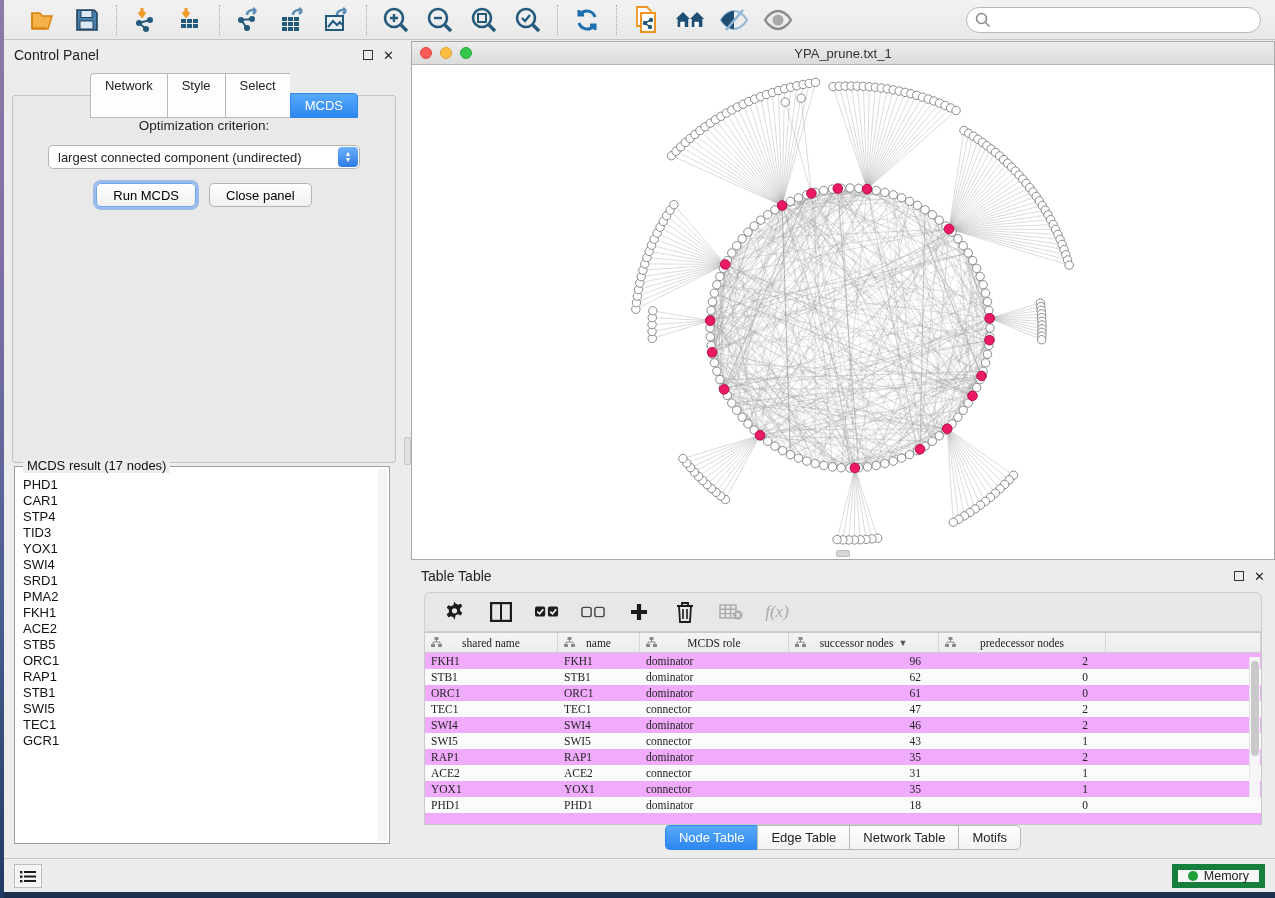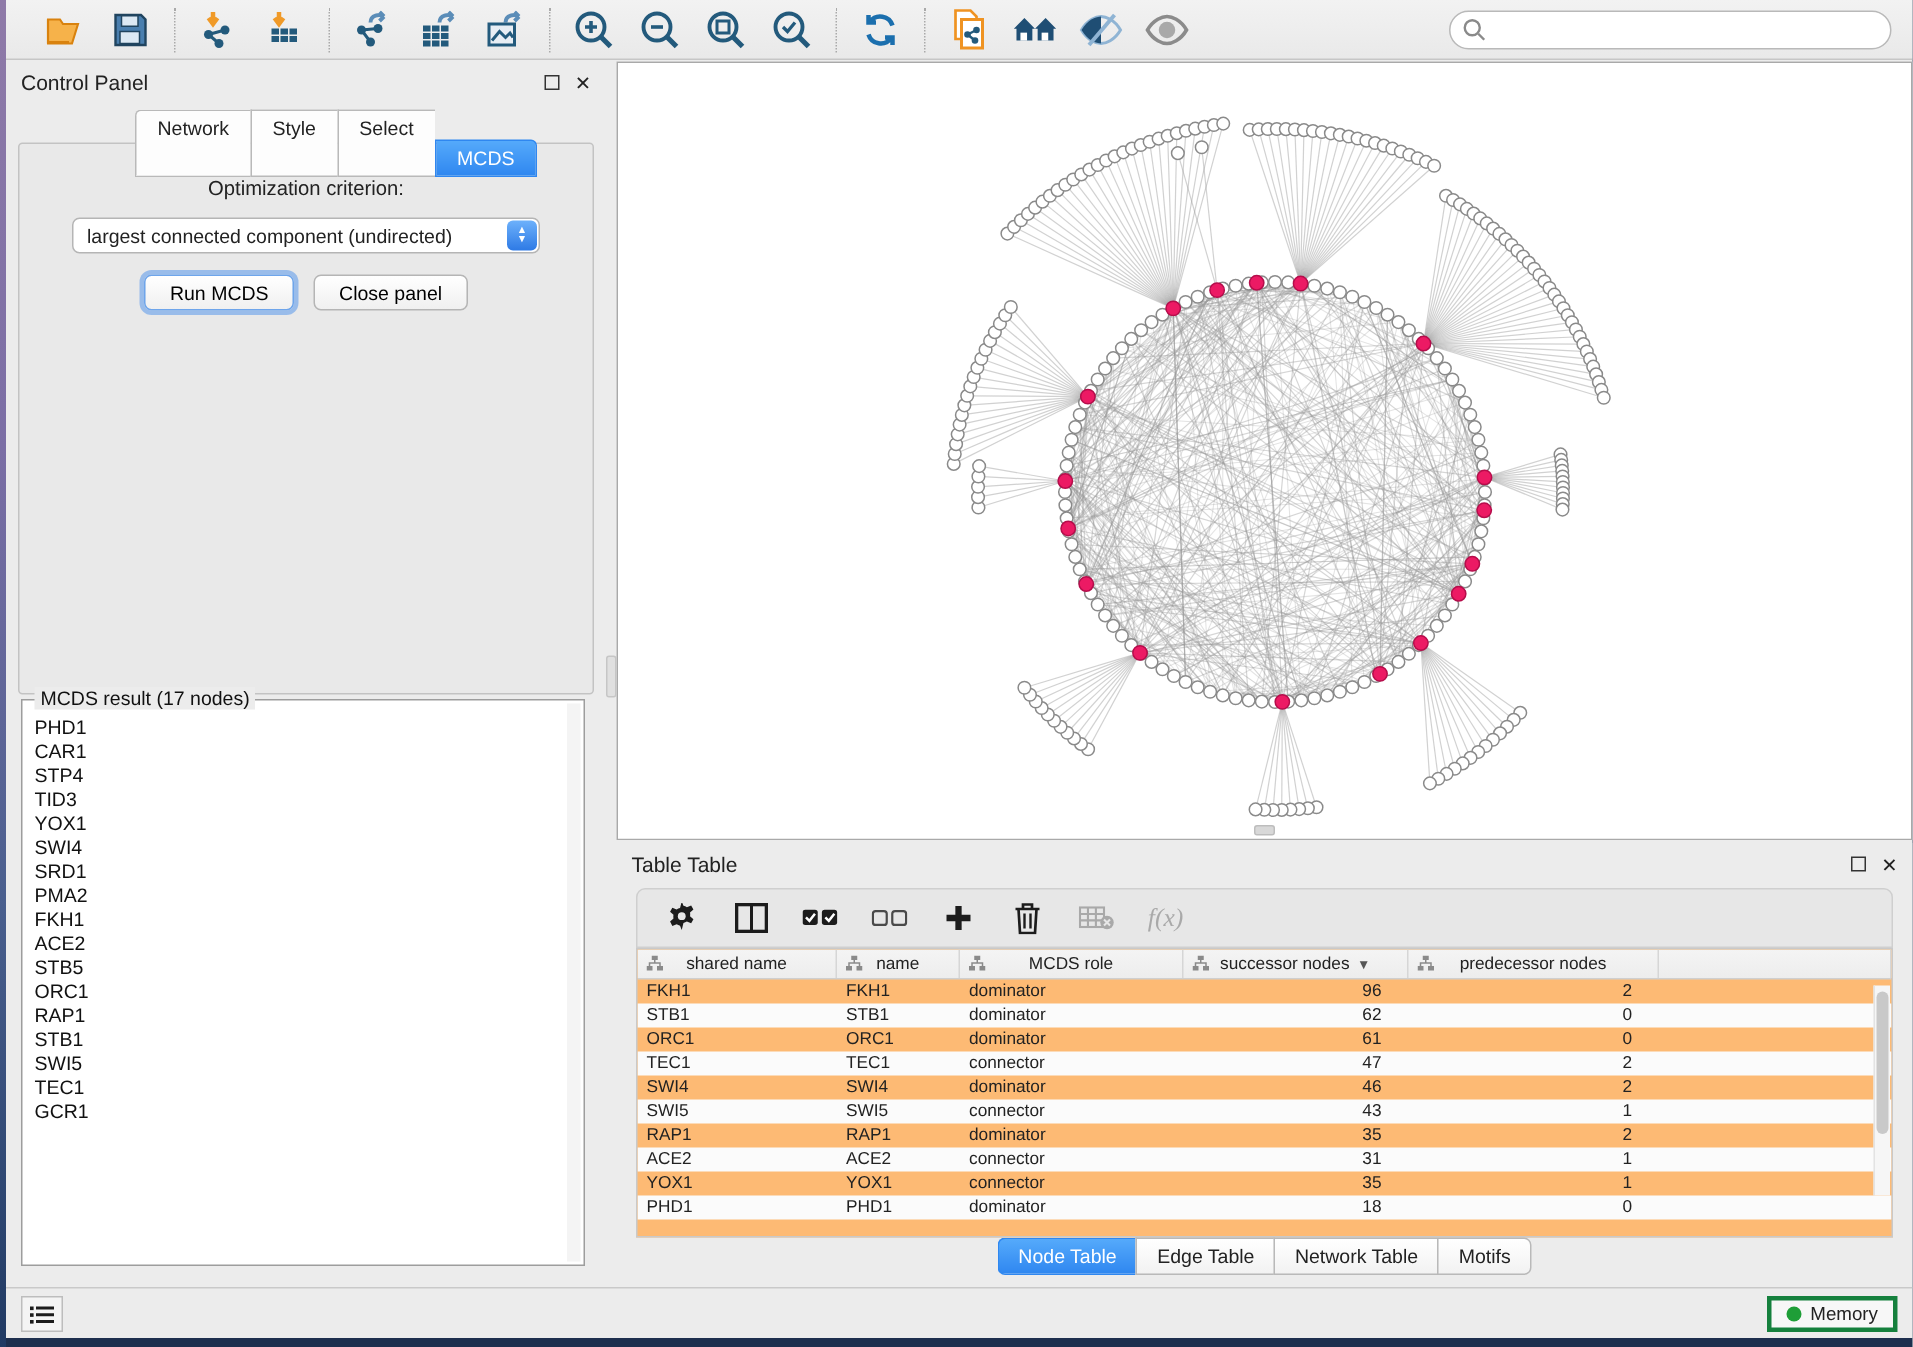--- a/index.html
+++ b/index.html
@@ -81,21 +81,21 @@
   
   .table-panel { position:absolute; left:407px; right:0; top:562px; bottom:34px; background:#ececec; }
   .tp-toolbar { position:absolute; left:13px; right:13px; top:30px; height:40px;
     background:#e7e7e7; border:1px solid #cfcfcf; border-radius:6px 6px 0 0;
     display:flex; align-items:center; gap:22px; padding-left:18px; }
   .tp-icon { width:24px; height:24px; display:flex; align-items:center; justify-content:center; cursor:pointer; color:#1c1c1c; }
   .tp-icon.disabled { color:#a9a9a9; cursor:default; }
   .fx-label { font-family:"Liberation Serif","DejaVu Serif",serif; font-style:italic; font-size:17px; }
 
   .node-table { position:absolute; left:13px; right:13px; top:70px; height:193px;
-    background:#fdba74; border:1px solid #c9c9c9; overflow:hidden; }
+    background:#f0abfc; border:1px solid #c9c9c9; overflow:hidden;font-family:Liberation Serif, serif; }
   .nt-header { display:flex; height:20px; background:linear-gradient(#f4f4f4,#ededed);
     border-bottom:1px solid #cfcfcf; }
   .nt-hcell { position:relative; display:flex; align-items:center; justify-content:center;
     font-size:11.5px; color:#222; border-right:1px solid #d6d6d6; cursor:pointer; }
   .nt-hcell .hicon { position:absolute; left:6px; top:4px; }
   .sort-chev { font-size:9px; color:#555; margin-left:5px; }
   .nt-row { display:flex; height:16px; align-items:center; font-size:11.5px; }
   .nt-row:nth-child(even) { background:#fbfbfb; }
   .nt-cell { padding:0 6px; white-space:nowrap; overflow:hidden; }
   .nt-cell.num { text-align:right; padding-right:18px; }
@@ -111,21 +111,21 @@
   .tp-tab:last-child { border-right:1px solid #b9b9b9; border-radius:0 5px 5px 0; }
   .tp-tab.active { background:linear-gradient(#55aafb,#2f87f0); color:#fff; border-color:#2f87f0; }
 
   
   .status-bar { position:absolute; left:0; right:0; bottom:0; height:34px;
     background:#ececec; border-top:1px solid #c9c9c9; }
   .menu-list-btn { position:absolute; left:10px; top:5px; width:28px; height:24px;
     background:#f4f4f4; border:1px solid #bdbdbd; display:flex; align-items:center;
     justify-content:center; cursor:pointer; }
   .memory-btn { position:absolute; right:10px; top:5px; height:24px; padding:0 10px;
-    background:#f7f7f7; border:3px solid #15803d; display:flex; align-items:center;
+    background:#f7f7f7; border:6px solid #15803d; display:flex; align-items:center;
     gap:6px; font-size:12.5px; cursor:pointer; }
   .mem-dot { width:10px; height:10px; border-radius:50%; background:#1e9e37; }
 </style>
 </head>
 <body>
 
 <div class="wallpaper-left"></div>
 
 <div class="app">
 
@@ -339,20 +339,28 @@
           <div class="mcds-item">TEC1</div>
           <div class="mcds-item">GCR1</div>
         </div>
       <div class="mcds-scroll"></div>
     </div>
   </div>
 
   <div class="vsplit-handle"></div>
 
   <div class="net-window">
+    <div class="net-titlebar">
+      <span class="net-title">YPA_prune.txt_1</span>
+      <span class="traffic">
+        <span class="light red"></span>
+        <span class="light yellow"></span>
+        <span class="light green"></span>
+      </span>
+    </div>
     <div class="net-canvas">
       <svg width="866" height="494" viewBox="0 0 866 494">
           <line x1="446.7906727341039" y1="122.27625802004198" x2="489.5374373758549" y2="131.8312919756448" stroke="#999999" stroke-opacity="0.28" stroke-width="0.7"></line>
           <line x1="411.76661595799845" y1="124.47978489798362" x2="307.83129197564483" y2="313.5374373758549" stroke="#999999" stroke-opacity="0.28" stroke-width="0.7"></line>
           <line x1="420.45334730099745" y1="400.8960581840269" x2="520.2899353209463" y2="375.26237921249265" stroke="#999999" stroke-opacity="0.28" stroke-width="0.7"></line>
           <line x1="472.8165842030797" y1="397.60164255800834" x2="576.896058184027" y2="244.4533473009974" stroke="#999999" stroke-opacity="0.28" stroke-width="0.7"></line>
           <line x1="394.73762078750735" y1="395.1479122813215" x2="300.47978489798356" y2="288.23338404200143" stroke="#999999" stroke-opacity="0.28" stroke-width="0.7"></line>
           <line x1="578" y1="262" x2="551.2623792124926" y2="179.71006467905374" stroke="#999999" stroke-opacity="0.28" stroke-width="0.7"></line>
           <line x1="298.27625802004195" y1="253.20932726589612" x2="429.20932726589615" y2="401.72374197995805" stroke="#999999" stroke-opacity="0.28" stroke-width="0.7"></line>
           <line x1="568.1687080243552" y1="210.4625626241451" x2="545.8718539886105" y2="351.23935856481654" stroke="#999999" stroke-opacity="0.28" stroke-width="0.7"></line>

